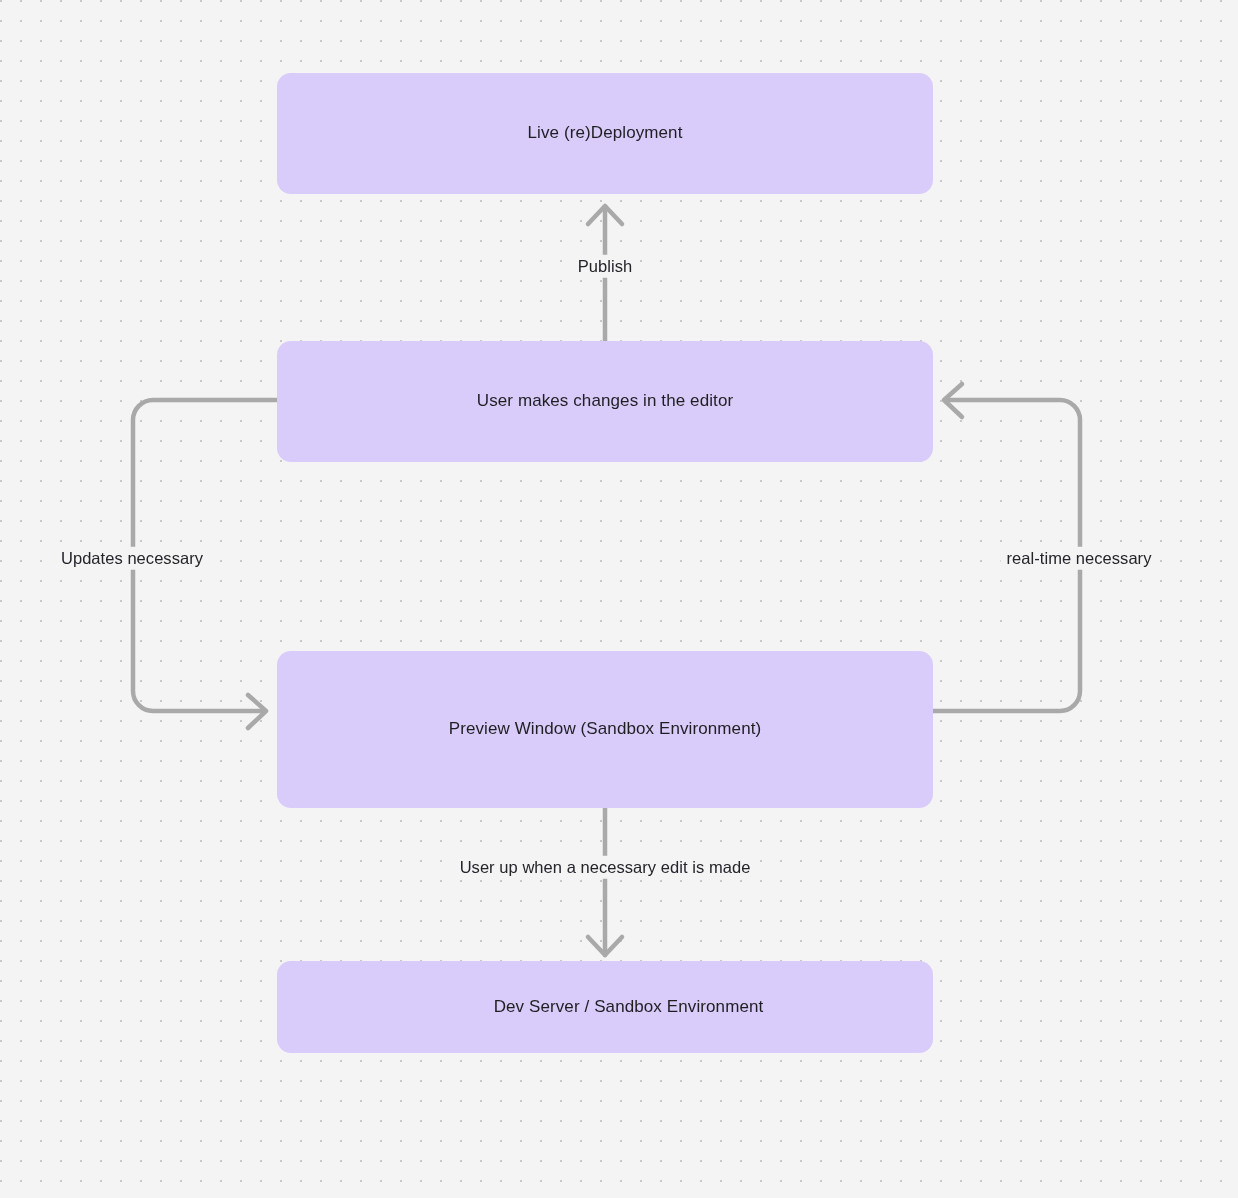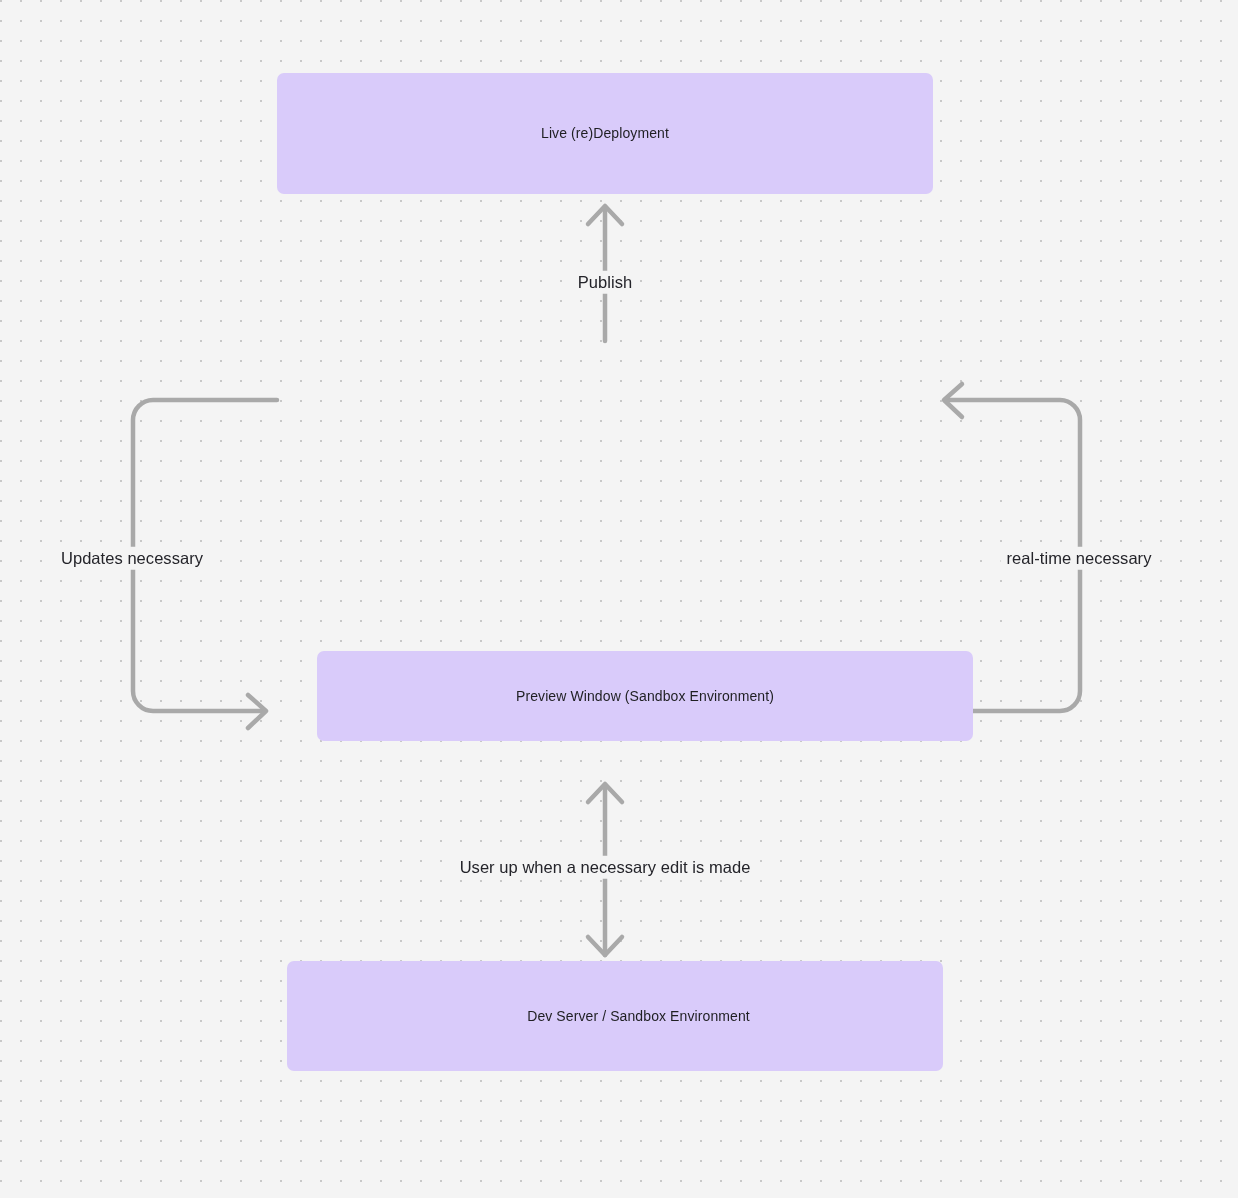--- a/index.html
+++ b/index.html
@@ -30,26 +30,26 @@
     left: 0;
     top: 0;
     width: 1238px;
     height: 1198px;
     pointer-events: none;
   }
   .node {
     position: absolute;
     box-sizing: border-box;
     background: #d9cbfa;
-    border-radius: 7px;
+    border-radius: 14px;
     display: flex;
     align-items: center;
     justify-content: center;
     color: #1f1f22;
-    font-size: 14px;
+    font-size: 17px;
     line-height: 1.3;
     letter-spacing: 0.1px;
     text-align: center;
     user-select: none;
   }
   .node-label {
     display: block;
     padding: 0 14px;
   }
   .edge-label {
@@ -60,24 +60,24 @@
     letter-spacing: 0.05px;
     white-space: nowrap;
     background: #f4f4f4;
     padding: 3px 6px;
     user-select: none;
     transform: translate(-50%, -50%);
   }
   
   #node-live        { left: 277px; top: 73px;   width: 656px; height: 121px; }
   #node-user-edit   { left: 277px; top: 341px;  width: 656px; height: 121px; }
-  #node-preview     { left: 277px; top: 651px;  width: 656px; height: 90px; margin-left: 40px; }
-  #node-devserver   { left: 287px; top: 961px;  width: 656px; height: 110px; padding-left: 47px; }
+  #node-preview     { left: 277px; top: 651px;  width: 656px; height: 157px; }
+  #node-devserver   { left: 277px; top: 961px;  width: 656px; height: 92px; padding-left: 47px; }
   
-  #label-publish    { left: 605px; top: 282px; text-align: right; }
+  #label-publish    { left: 605px; top: 266px; text-align: right; }
   #label-updates    { left: 132px; top: 558px; }
   #label-feedback   { left: 1079px; top: 558px; }
   #label-spun-up    { left: 605px; top: 867px; }
 </style>
 </head>
 <body>
 
 <div id="canvas">
 
   <svg class="edge-layer" viewBox="0 0 1238 1198" width="1238" height="1198" xmlns="http://www.w3.org/2000/svg">
@@ -101,20 +101,23 @@
       <path d="M 605 955 L 605 786" fill="none" stroke="#a9a9a9" stroke-width="4.5" stroke-linecap="round"></path>
       <path d="M 588 802 L 605 784 L 622 802" fill="none" stroke="#a9a9a9" stroke-width="4.5" stroke-linecap="round" stroke-linejoin="round"></path>
       <path d="M 588 937 L 605 955 L 622 937" fill="none" stroke="#a9a9a9" stroke-width="4.5" stroke-linecap="round" stroke-linejoin="round"></path>
     </g>
   </svg>
 
   <div class="node" id="node-live">
     <span class="node-label">Live (re)Deployment</span>
   </div>
 
+  <div class="node" id="node-user-edit">
+    <span class="node-label">User makes changes in the editor</span>
+  </div>
 
   <div class="node" id="node-preview">
     <span class="node-label">Preview Window (Sandbox Environment)</span>
   </div>
 
   <div class="node" id="node-devserver">
     <span class="node-label">Dev Server / Sandbox Environment</span>
   </div>
 
   <div class="edge-label" id="label-publish">Publish</div>

